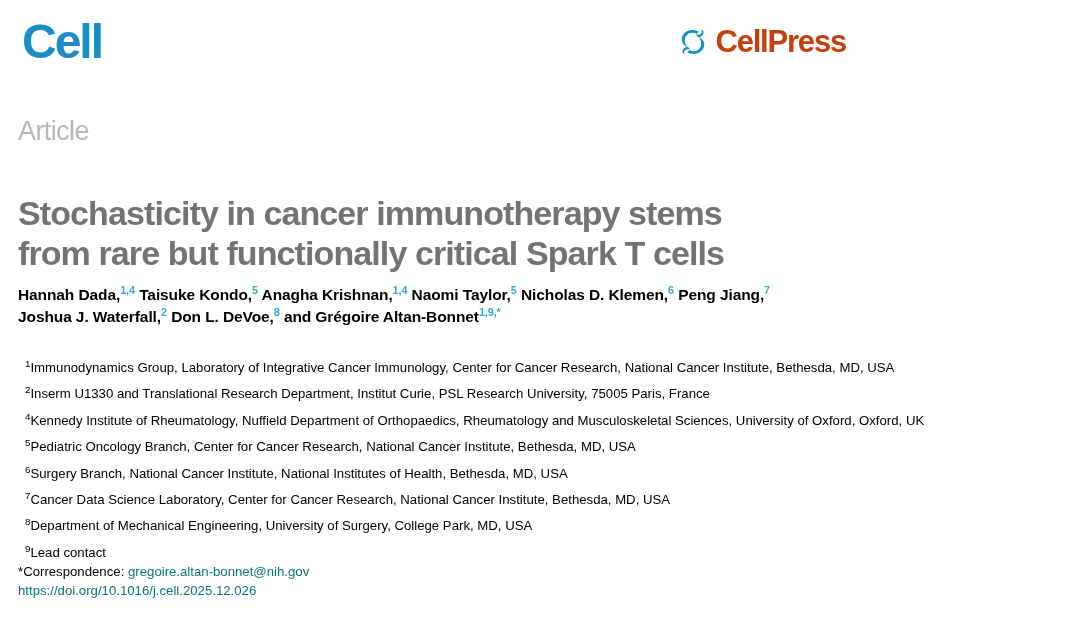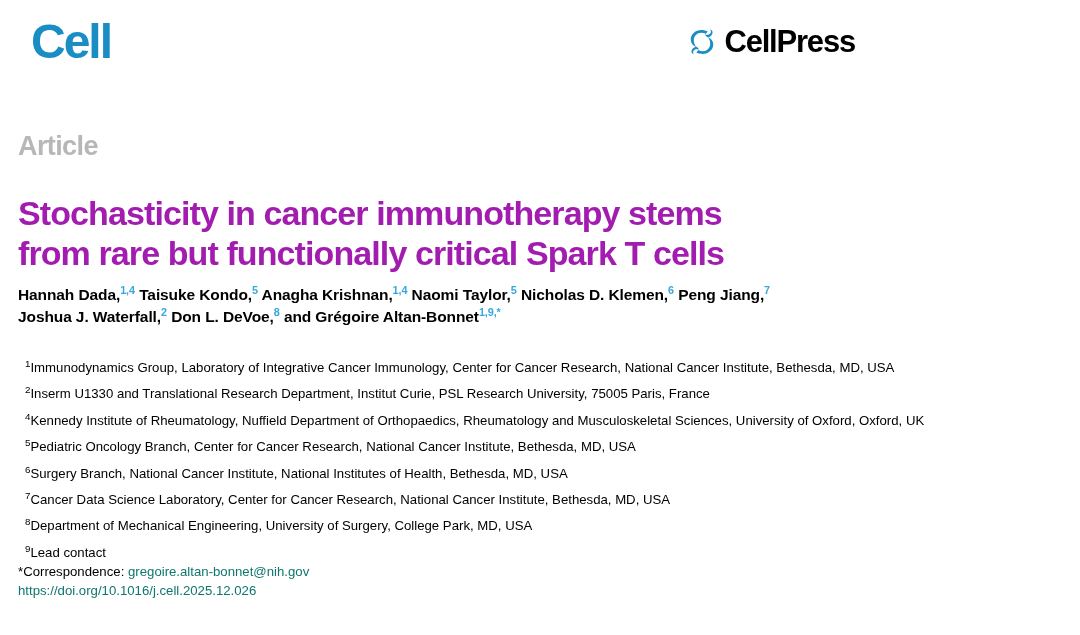--- a/index.html
+++ b/index.html
@@ -13,21 +13,21 @@
     font-family: "Liberation Sans", sans-serif;
     color: #000000;
     overflow: hidden;
     position: relative;
   }
 
   
   .masthead {
     position: absolute;
     top: 0;
-    left: 13px;
+    left: 4px;
     width: 856px;
     height: 92px;
   }
   .cell-logo {
     position: absolute;
     left: 18px;
     top: 18px;
     font-family: "Liberation Sans", sans-serif;
     font-weight: bold;
     font-size: 48px;
@@ -46,45 +46,45 @@
   .cellpress-mark {
     width: 30px;
     height: 30px;
     display: block;
   }
   .cellpress-word {
     font-family: "Liberation Sans", sans-serif;
     font-weight: bold;
     font-size: 31px;
     letter-spacing: -1.2px;
-    color: #000000;
+    color: #c2410c;
     line-height: 1;
   }
 
   
   .kicker {
     position: absolute;
     left: 18px;
-    top: 133px;
+    top: 118px;
     font-size: 27px;
-    font-weight: bold;
+    font-weight: normal;
     color: #b7b7b7;
     letter-spacing: -0.6px;
     line-height: 1;
   }
 
   
   .title {
     position: absolute;
     left: 18px;
     top: 170px;
     width: 900px;
     font-size: 34px;
     font-weight: bold;
-    color: #a21caf;
+    color: #737373;
     line-height: 1.18;
     letter-spacing: -0.9px;
   }
   .title-line { display: block; white-space: nowrap; }
 
   
   .authors {
     position: absolute;
     left: 18px;
     top: 284px;

